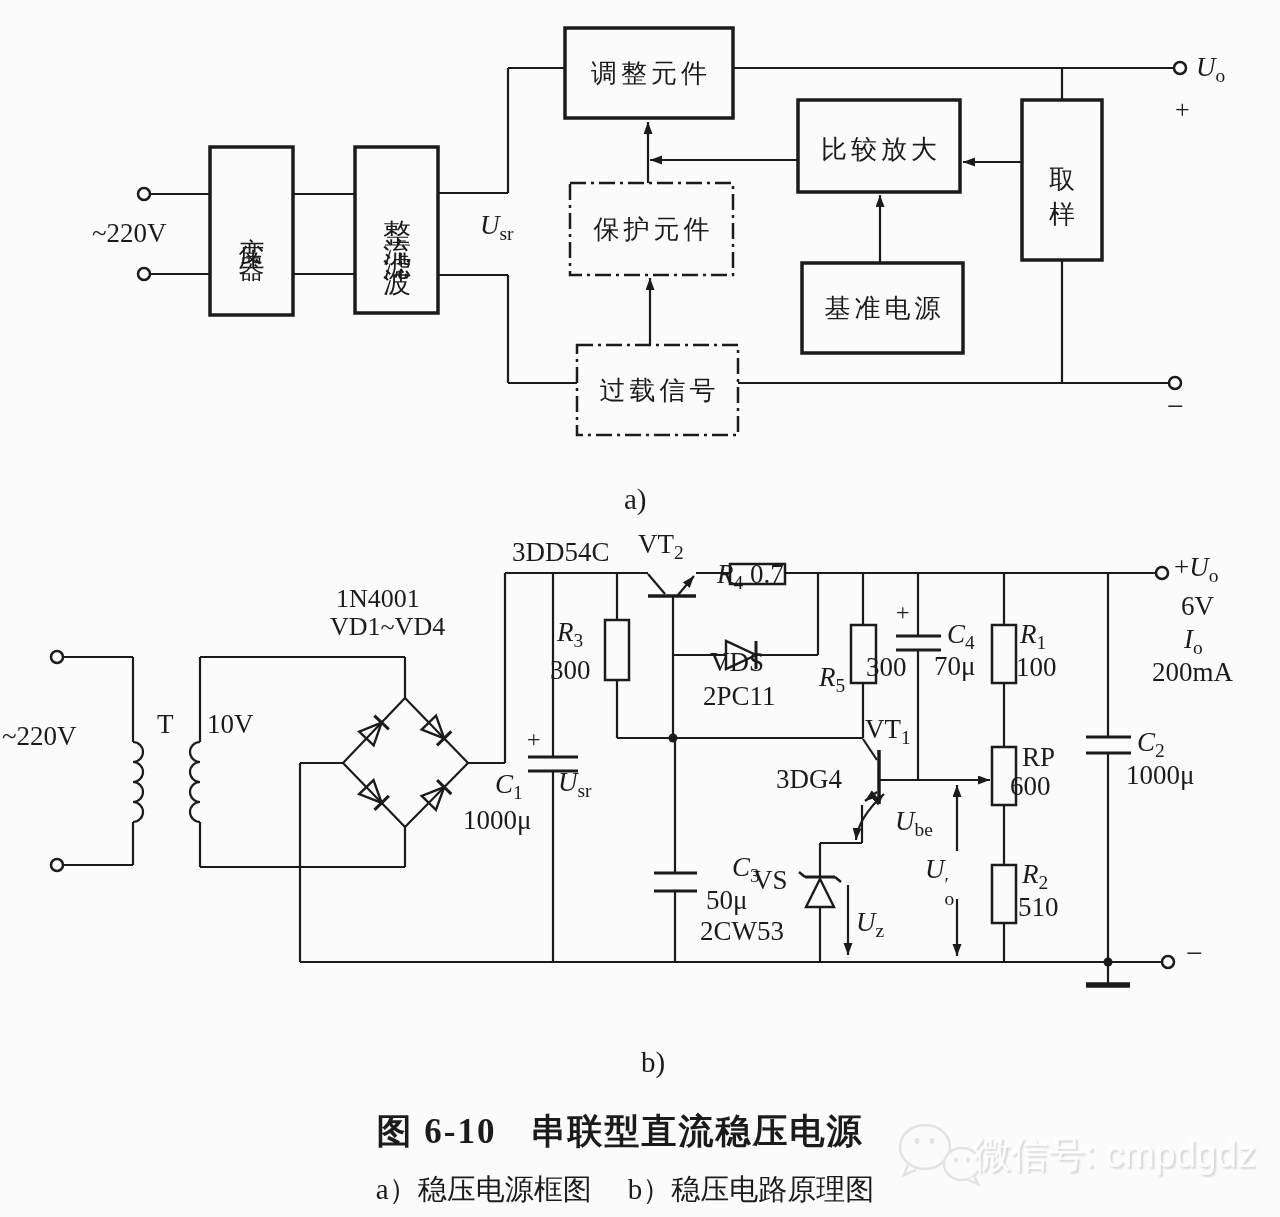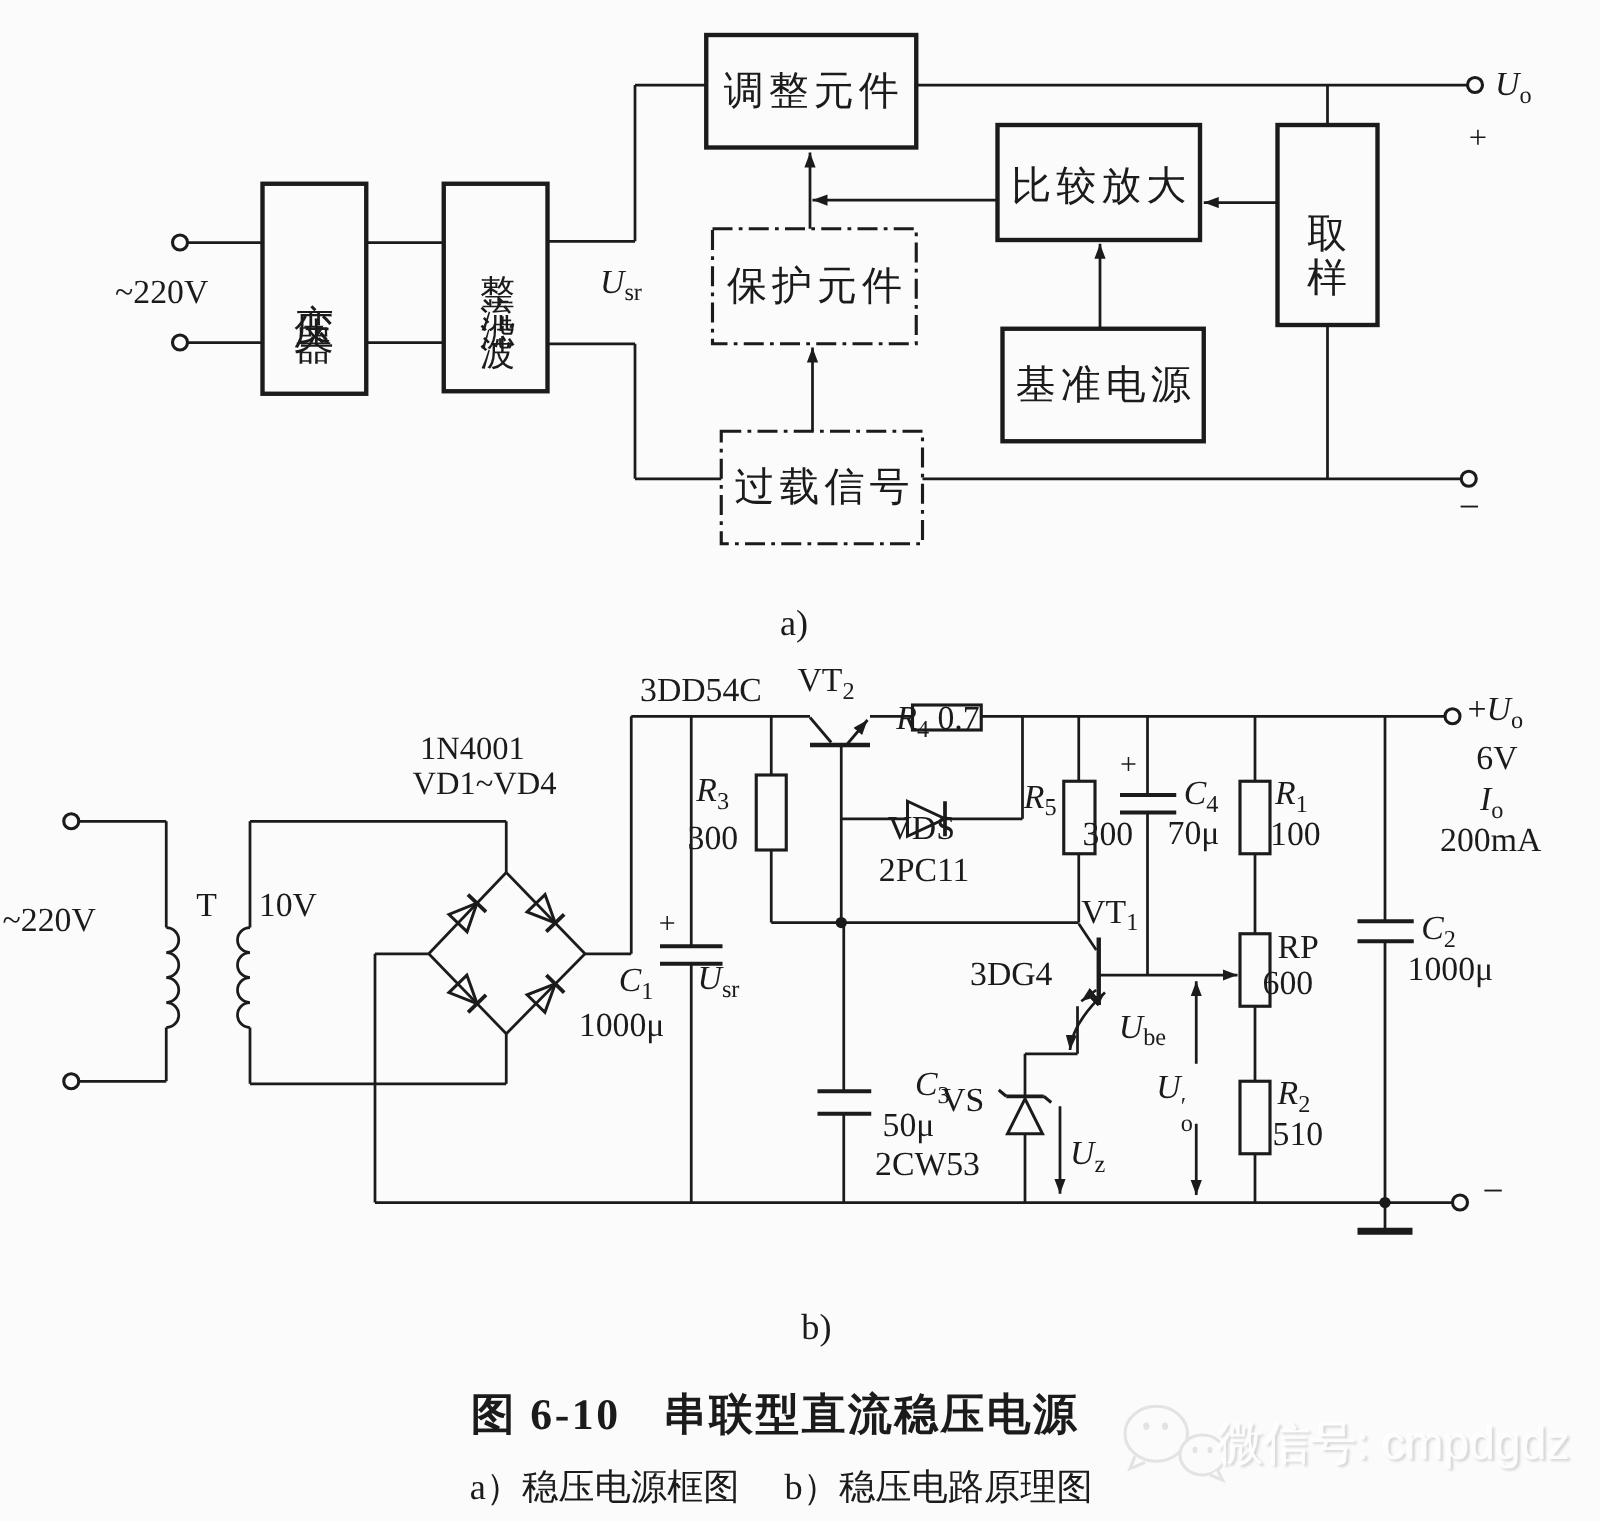--- a/index.html
+++ b/index.html
@@ -6,21 +6,21 @@
   #root{
     position:relative;width:1280px;height:1217px;background:#fbfbfb;
     font-family:"Liberation Serif","DejaVu Serif",serif;color:#1b1b1b;overflow:hidden;
   }
   #art{position:absolute;left:0;top:0;}
   .lbl{position:absolute;white-space:nowrap;font-size:27px;line-height:1.05;}
   .it{font-style:italic;}
   .lbl sub{font-size:0.72em;line-height:0;}
   .boxlbl{
     position:absolute;display:flex;align-items:center;justify-content:center;
-    font-size:32px;letter-spacing:4px;text-indent:4px;
+    font-size:26px;letter-spacing:4px;text-indent:4px;
   }
   .vert{writing-mode:vertical-rl;text-orientation:upright;letter-spacing:10px;text-indent:0;}
   .vert2{letter-spacing:34px;}
   .vert3{letter-spacing:16px;}
   .stack{display:inline-flex;flex-direction:column;font-size:0.72em;line-height:0.75;vertical-align:-0.65em;}
   .cap1{position:absolute;font-size:35px;font-weight:600;letter-spacing:2px;}
   .cap2{position:absolute;font-size:29px;}
   .wmtext{
     position:absolute;left:974px;top:1130px;font-size:37px;
     font-family:"Liberation Sans","DejaVu Sans",sans-serif;
@@ -261,21 +261,21 @@
 <div class="lbl" style="left:638px;top:530px;"><span>VT</span><sub>2</sub></div>
 <div class="lbl" style="left:717px;top:524px;margin-top:36px;"><span class="it">R</span><sub>4</sub>&nbsp;<span>0.7</span></div>
 <div class="lbl" style="left:527px;top:727px;font-size:24px;">+</div>
 <div class="lbl" style="left:495px;top:770px;"><span class="it">C</span><sub>1</sub></div>
 <div class="lbl" style="left:463px;top:806px;">1000μ</div>
 <div class="lbl" style="left:558px;top:768px;"><span class="it">U</span><sub>sr</sub></div>
 <div class="lbl" style="left:557px;top:618px;"><span class="it">R</span><sub>3</sub></div>
 <div class="lbl" style="left:550px;top:656px;">300</div>
 <div class="lbl" style="left:710px;top:604px;margin-top:44px;">VDS</div>
 <div class="lbl" style="left:703px;top:682px;">2PC11</div>
-<div class="lbl" style="left:819px;top:623px;"><span class="it">R</span><sub>5</sub></div>
+<div class="lbl" style="left:819px;top:663px;"><span class="it">R</span><sub>5</sub></div>
 <div class="lbl" style="left:866px;top:653px;">300</div>
 <div class="lbl" style="left:896px;top:600px;font-size:24px;">+</div>
 <div class="lbl" style="left:947px;top:620px;"><span class="it">C</span><sub>4</sub></div>
 <div class="lbl" style="left:934px;top:652px;">70μ</div>
 <div class="lbl" style="left:865px;top:715px;"><span>VT</span><sub>1</sub></div>
 <div class="lbl" style="left:776px;top:765px;">3DG4</div>
 <div class="lbl" style="left:895px;top:807px;"><span class="it">U</span><sub>be</sub></div>
 <div class="lbl" style="left:1020px;top:620px;"><span class="it">R</span><sub>1</sub></div>
 <div class="lbl" style="left:1016px;top:653px;">100</div>
 <div class="lbl" style="left:1022px;top:743px;">RP</div>

